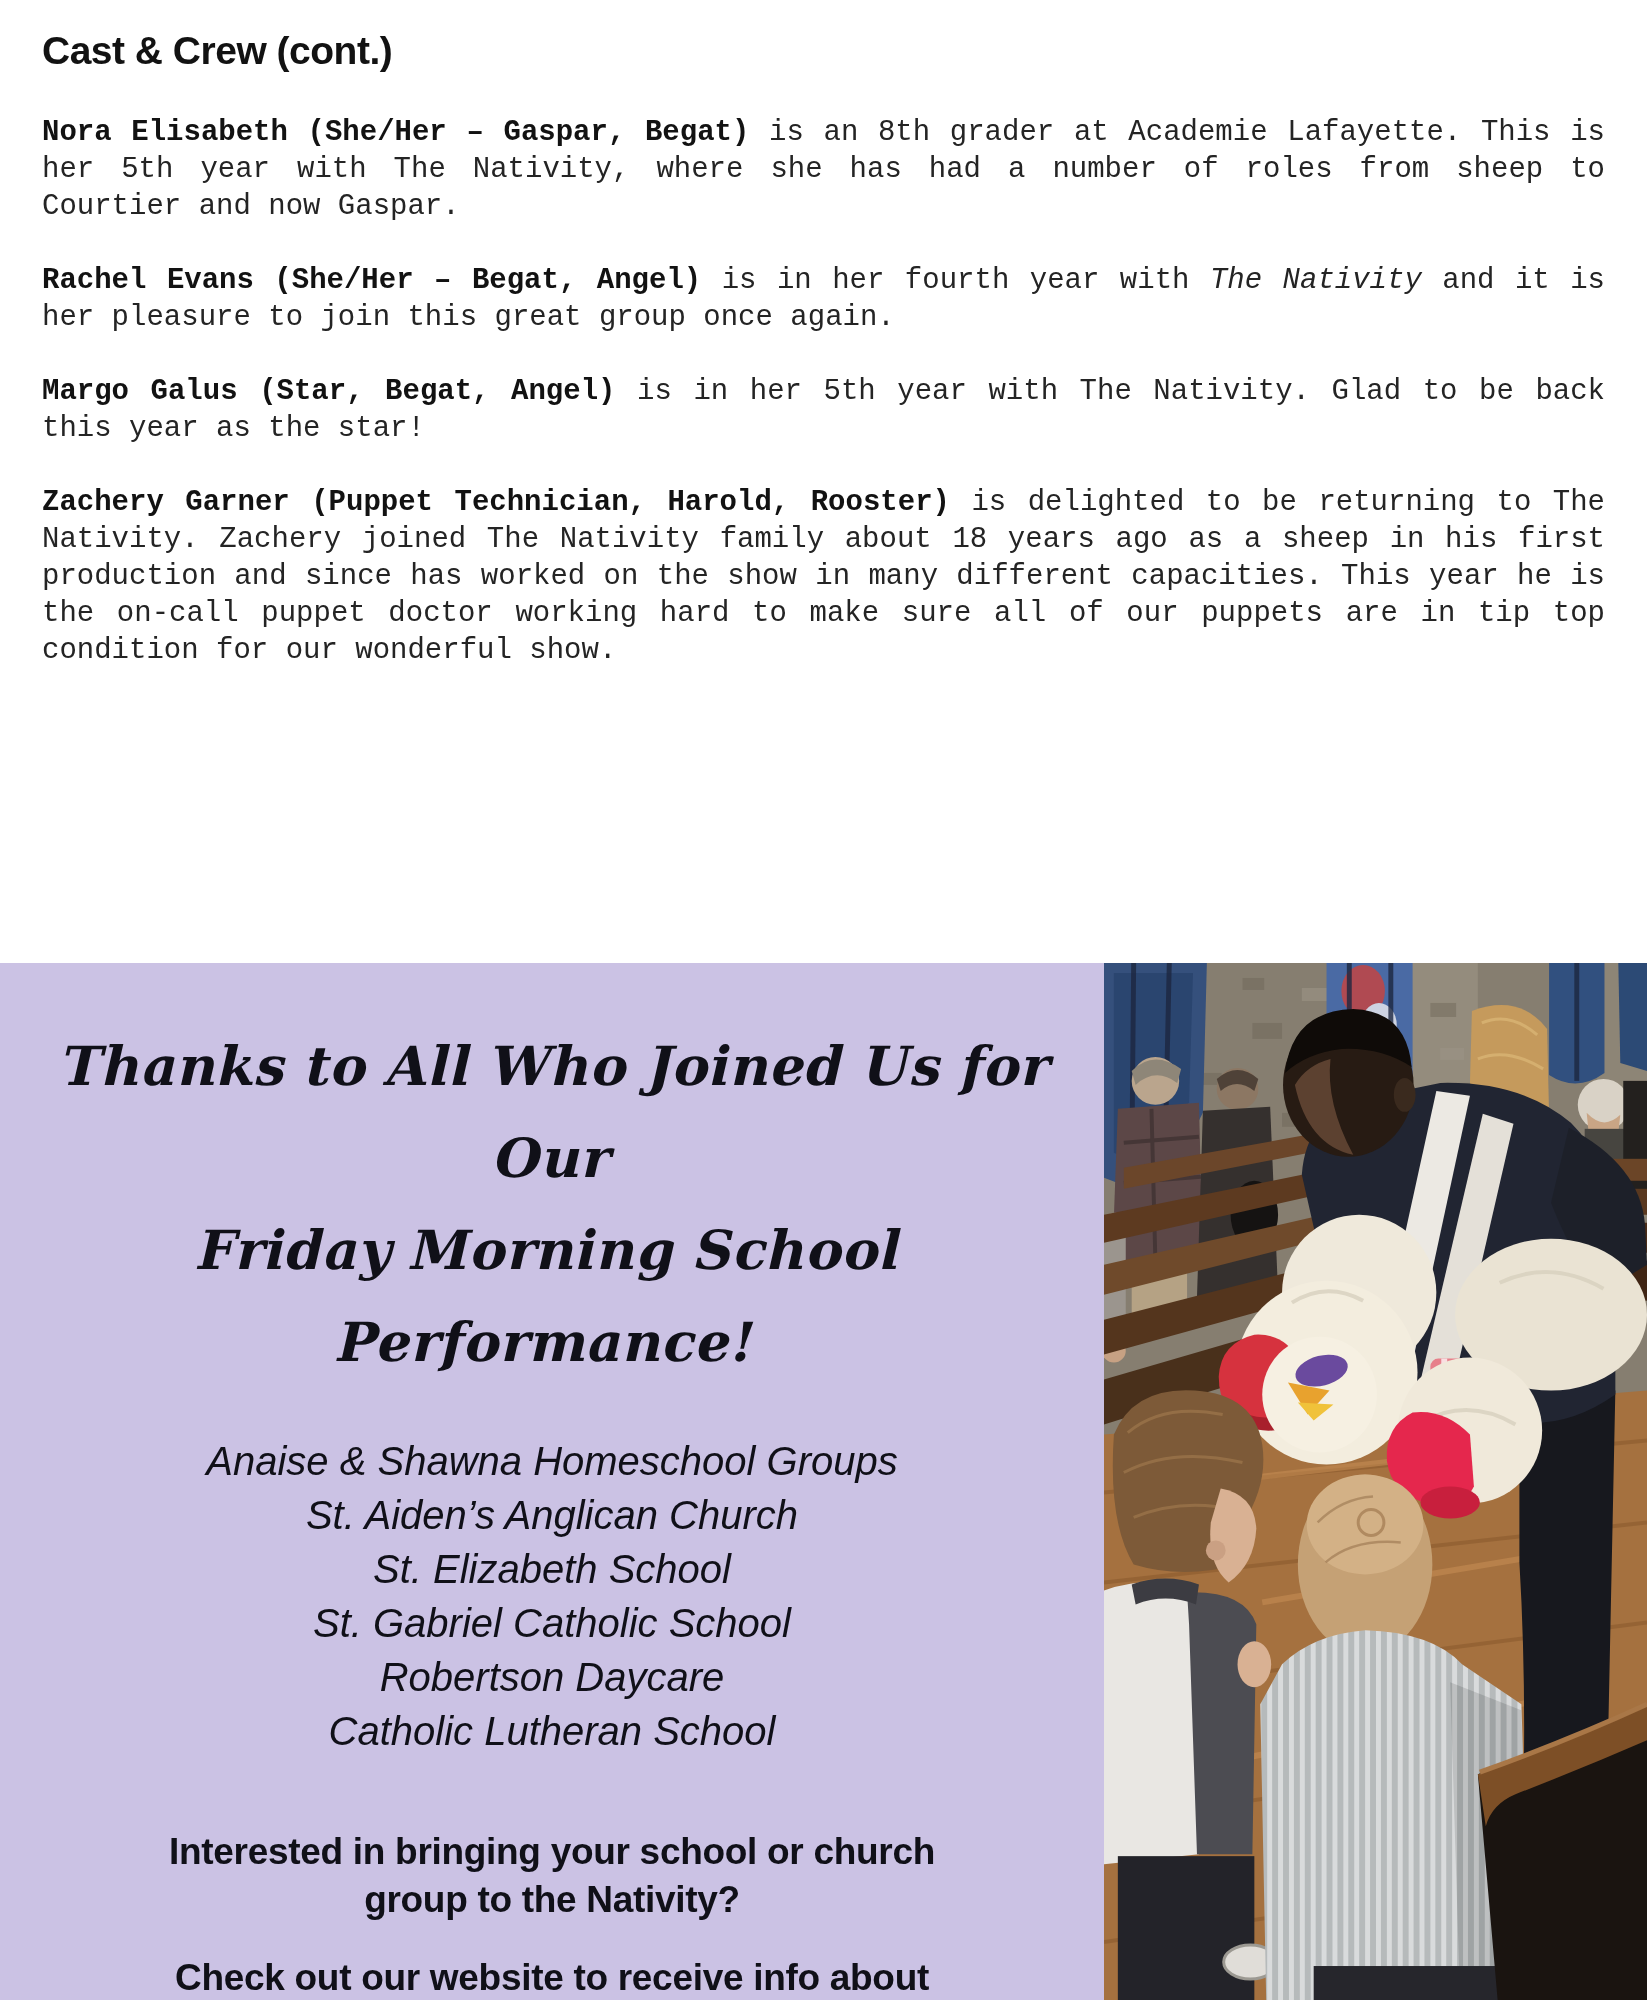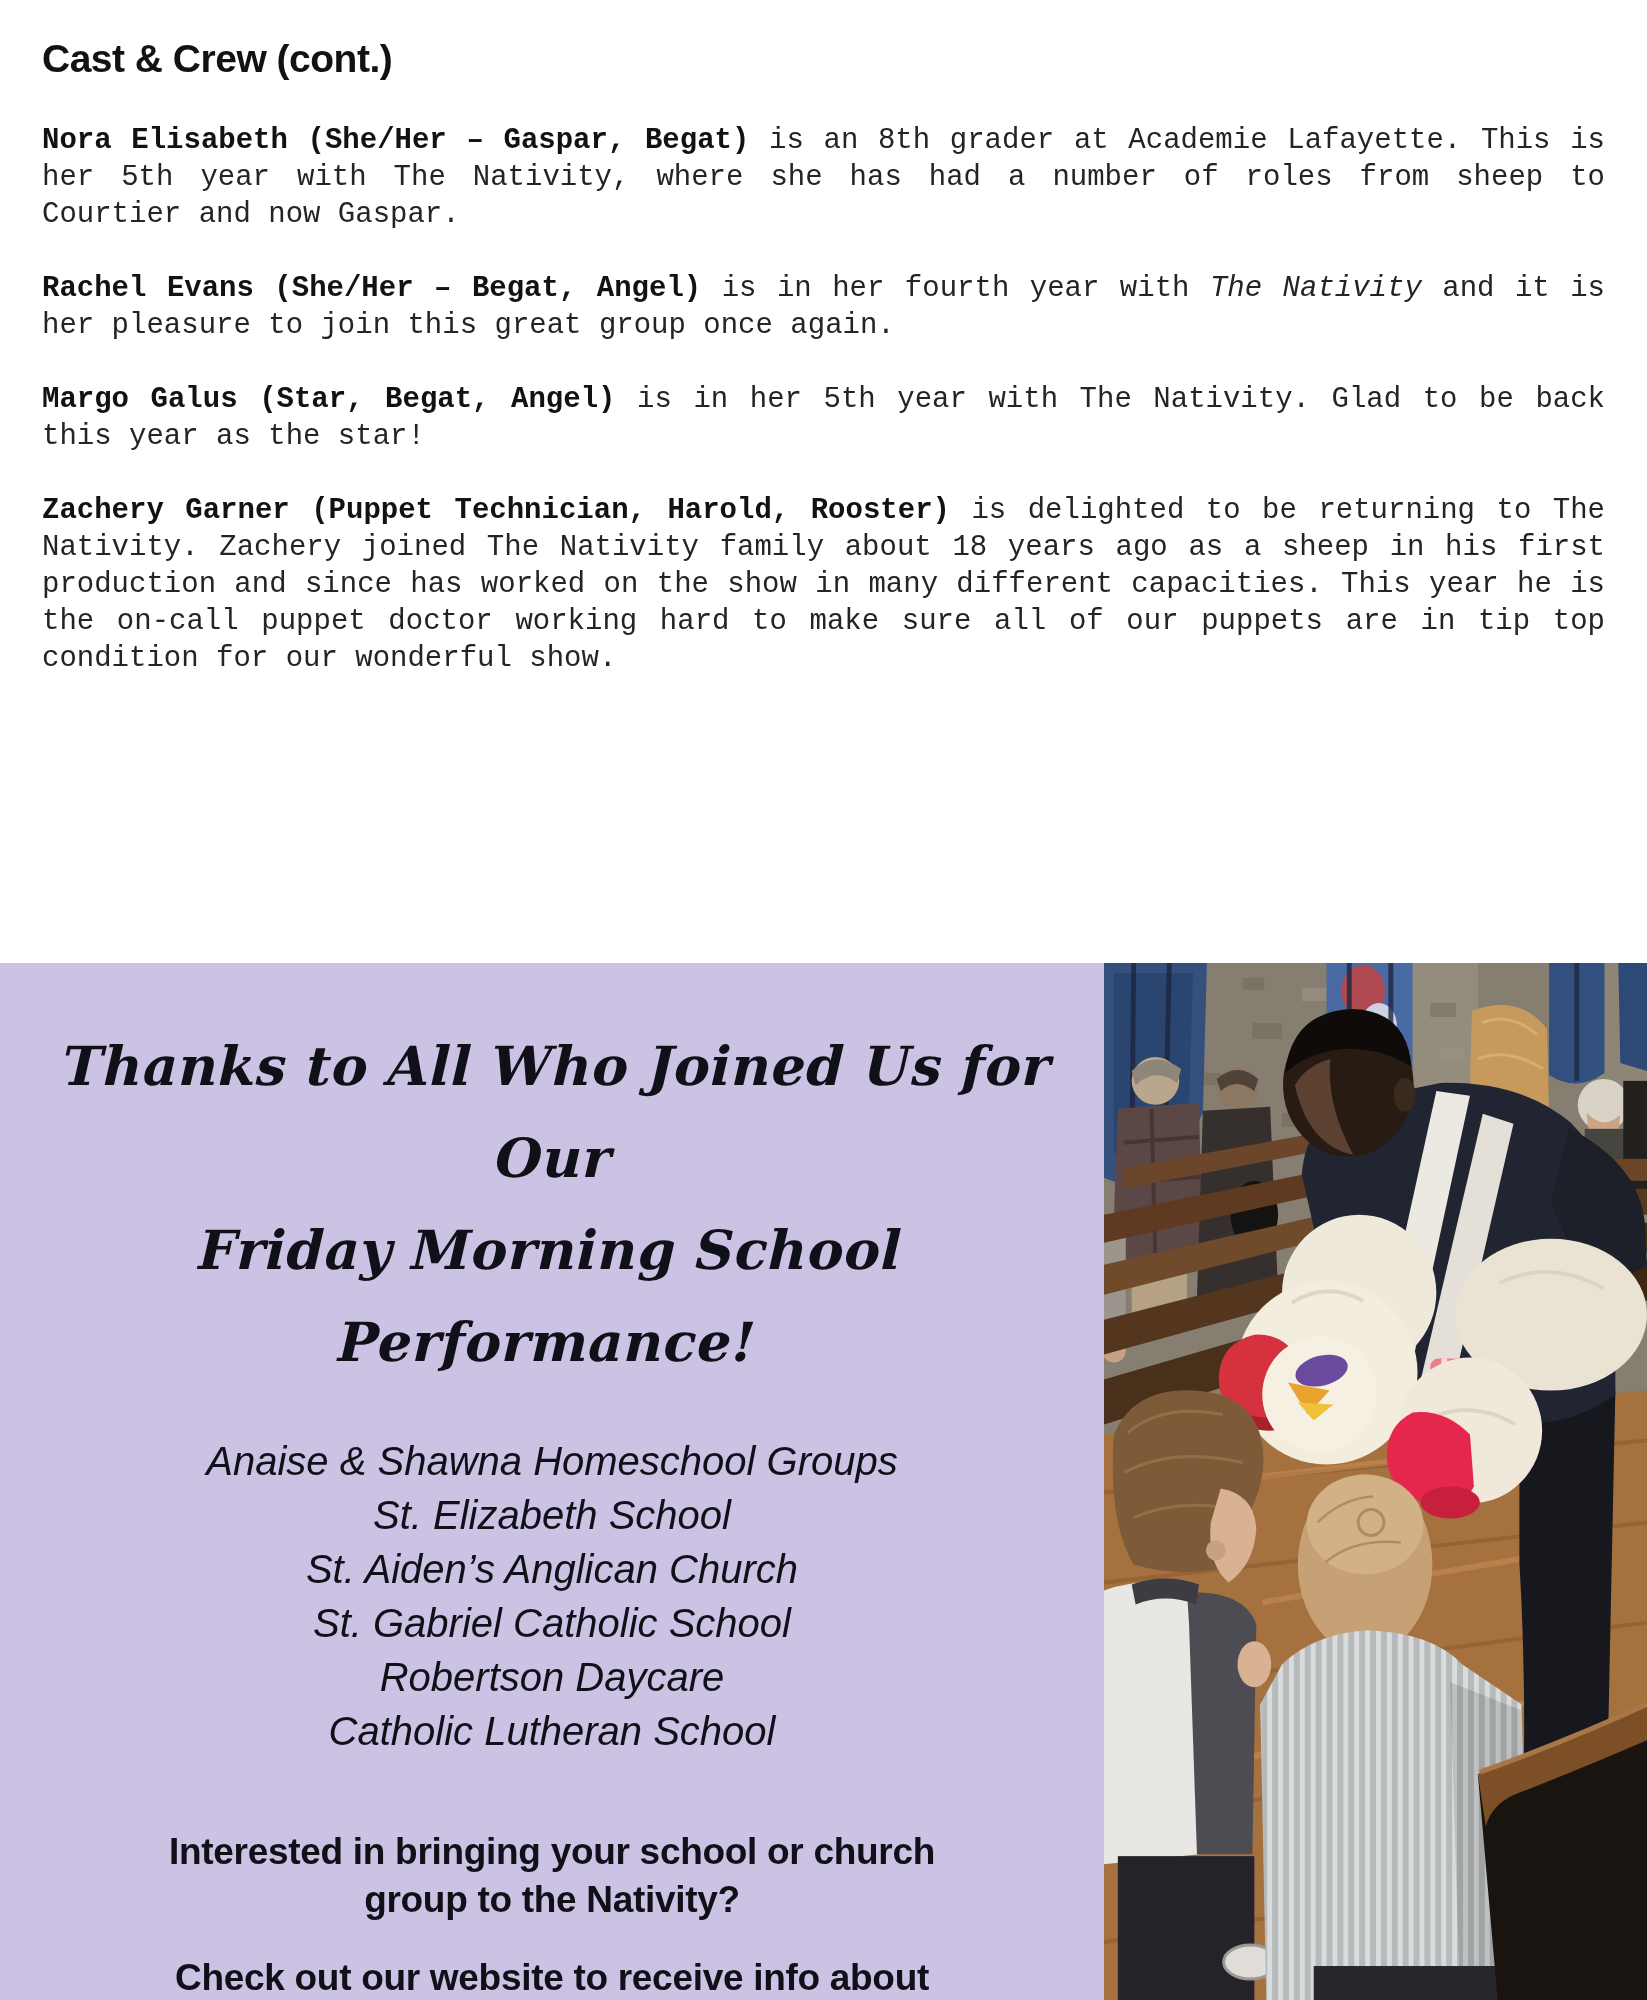--- a/index.html
+++ b/index.html
@@ -13,21 +13,21 @@
     background: var(--page-bg, #ffffff);
     overflow: hidden;
     font-family: "Liberation Sans", sans-serif;
   }
 
   
   .content {
     position: absolute;
     left: 42px;
     right: 42px;
-    top: 36px;
+    top: 28px;
   }
   .cast-heading {
     font-size: 39px;
     line-height: 46px;
     font-weight: 700;
     letter-spacing: -0.5px;
     color: var(--heading-text, #121212);
     margin: 0 0 40px 0;
   }
   .bio {
@@ -115,22 +115,22 @@
   <div class="panel">
     <div class="panel-left">
 
       <div class="script-heading">
         <div>Thanks to All Who Joined Us for Our</div>
         <div>Friday Morning School Performance!</div>
       </div>
 
       <div class="groups">
         <div>Anaise &amp; Shawna Homeschool Groups</div>
+        <div>St. Aiden’s Anglican Church</div>
         <div>St. Elizabeth School</div>
-        <div>St. Aiden’s Anglican Church</div>
         <div>St. Gabriel Catholic School</div>
         <div>Robertson Daycare</div>
         <div>Catholic Lutheran School</div>
       </div>
 
       <div class="cta cta-1">
         <div>Interested in bringing your school or church</div>
         <div>group to the Nativity?</div>
       </div>
 

